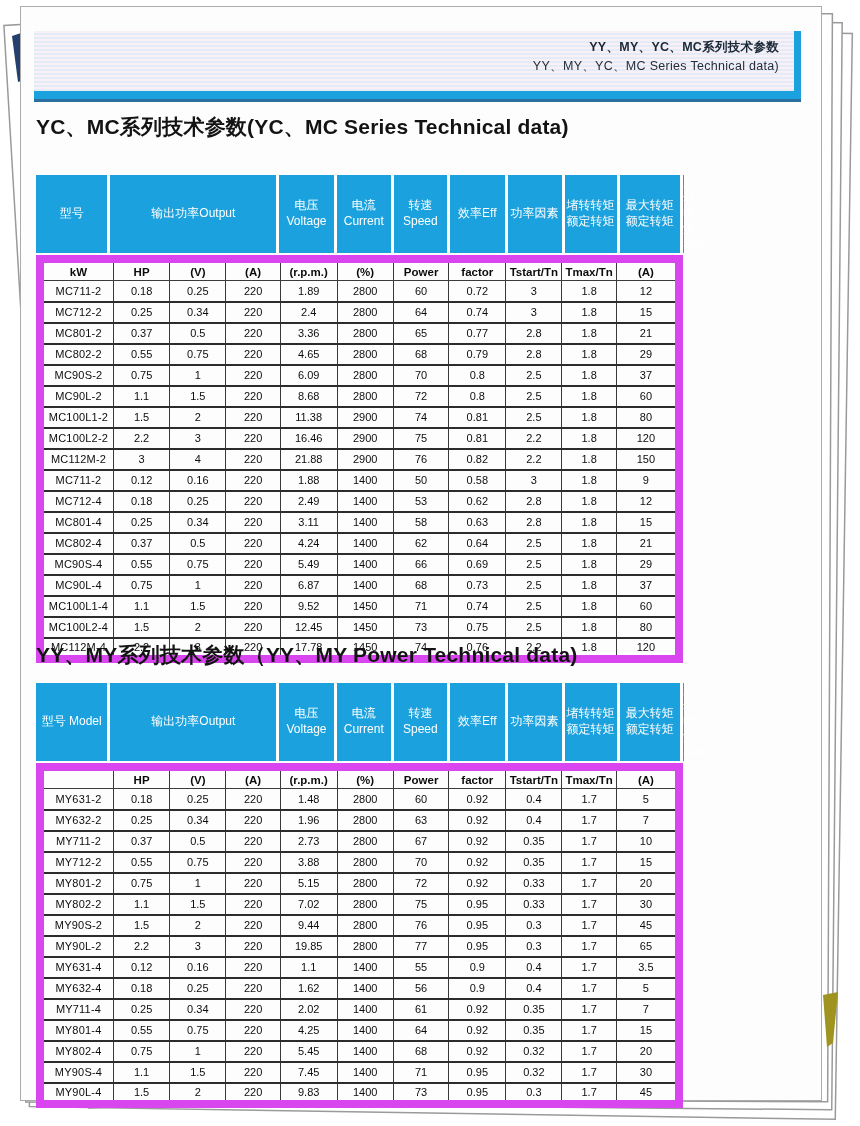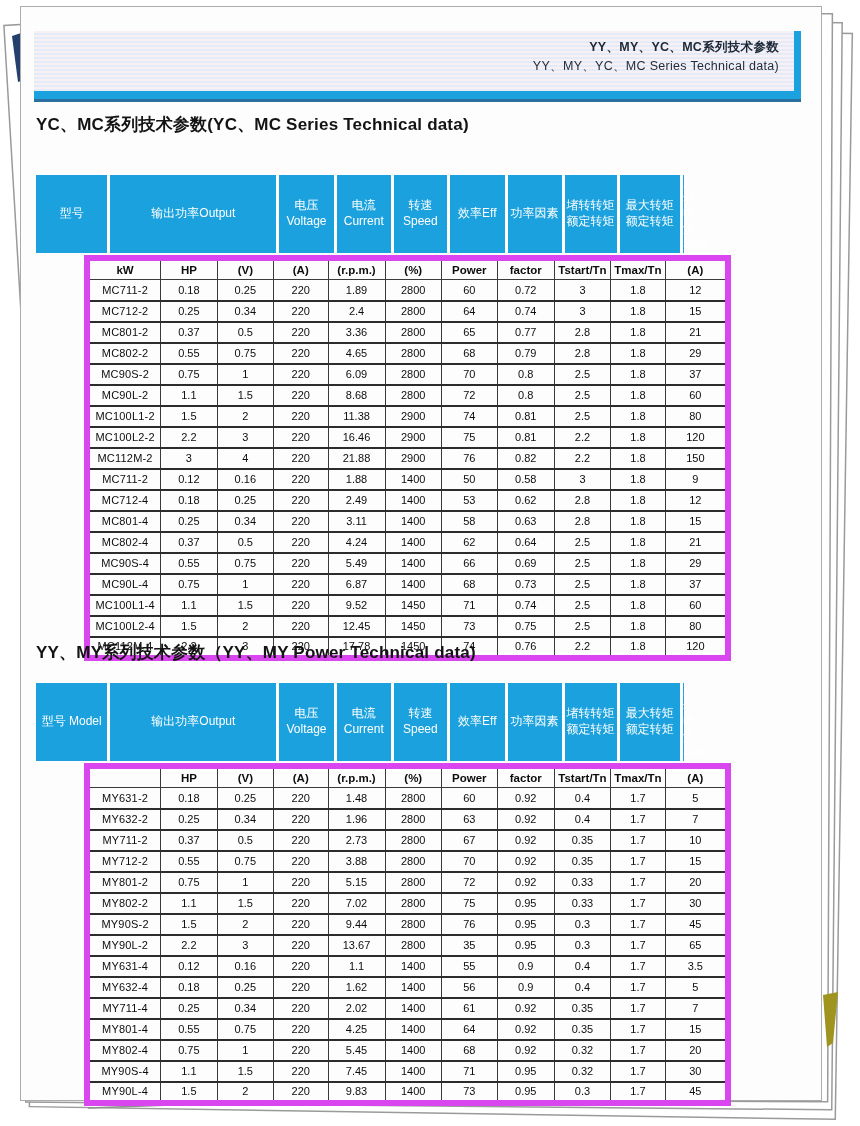--- a/index.html
+++ b/index.html
@@ -27,37 +27,37 @@
   .banner .right-bar { position:absolute; right:0; top:0; width:7px; height:100%; background:var(--accent); }
   .banner .bottom-bar { position:absolute; left:0; bottom:0; width:100%; height:8px; background:var(--accent); }
   .banner-text {
     position:absolute; right:22px; top:7px; text-align:right;
     color:#1c2736; font-size:12.5px; line-height:1.55; font-weight:700; letter-spacing:.3px;
   }
   .banner-text .en { font-weight:400; color:#232d3c; }
   
   .section-title {
     position:absolute; left:15px; color:#131313;
-    font-size:17px; font-weight:700; letter-spacing:.2px;
+    font-size:21px; font-weight:700; letter-spacing:.2px;
   }
   #title-1 { top:106px; }
   #title-2 { top:634px; }
   
   .table-wrap { position:absolute; left:15px; width:647px; }
   #table-1 { top:168px; }
   #table-2 { top:676px; }
   table { width:100%; table-layout:fixed; border-collapse:collapse; }
   .head-table { margin-bottom:2px; border-collapse:separate; border-spacing:0; }
   .head-table td {
     background:var(--accent); color:#ffffff; text-align:center; vertical-align:middle;
     height:38px; font-size:12px; line-height:1.3; white-space:pre-line;
     border-right:3px solid #fff;
   }
   .head-table td:last-child { border-right:none; }
-  .data-table { border:6px solid #d946ef;margin-left:48px; }
+  .data-table { border:8px solid #d946ef; }
   .data-table td {
     border:1px solid #3a3a3a; border-bottom:2px solid #2c2c2c;
     text-align:center; vertical-align:middle;
     font-size:11px; color:#0c0c0c; height:21px;
   }
   .data-table tr.units-row td { height:22px; font-weight:700; font-size:11.5px; border-bottom:1px solid #3a3a3a; }
   .data-table td.model { letter-spacing:.2px; }
 </style>
 </head>
 <body style="--accent: #1ba2de; --accent-dark: #2a6fa0;">
@@ -540,23 +540,23 @@
             <td>0.95</td>
             <td>0.3</td>
             <td>1.7</td>
             <td>45</td>
           </tr>
           <tr>
             <td class="model">MY90L-2</td>
             <td>2.2</td>
             <td>3</td>
             <td>220</td>
-            <td>13.67</td>
-            <td>2800</td>
-            <td>35</td>
+            <td>19.85</td>
+            <td>2800</td>
+            <td>77</td>
             <td>0.95</td>
             <td>0.3</td>
             <td>1.7</td>
             <td>65</td>
           </tr>
           <tr>
             <td class="model">MY631-4</td>
             <td>0.12</td>
             <td>0.16</td>
             <td>220</td>

